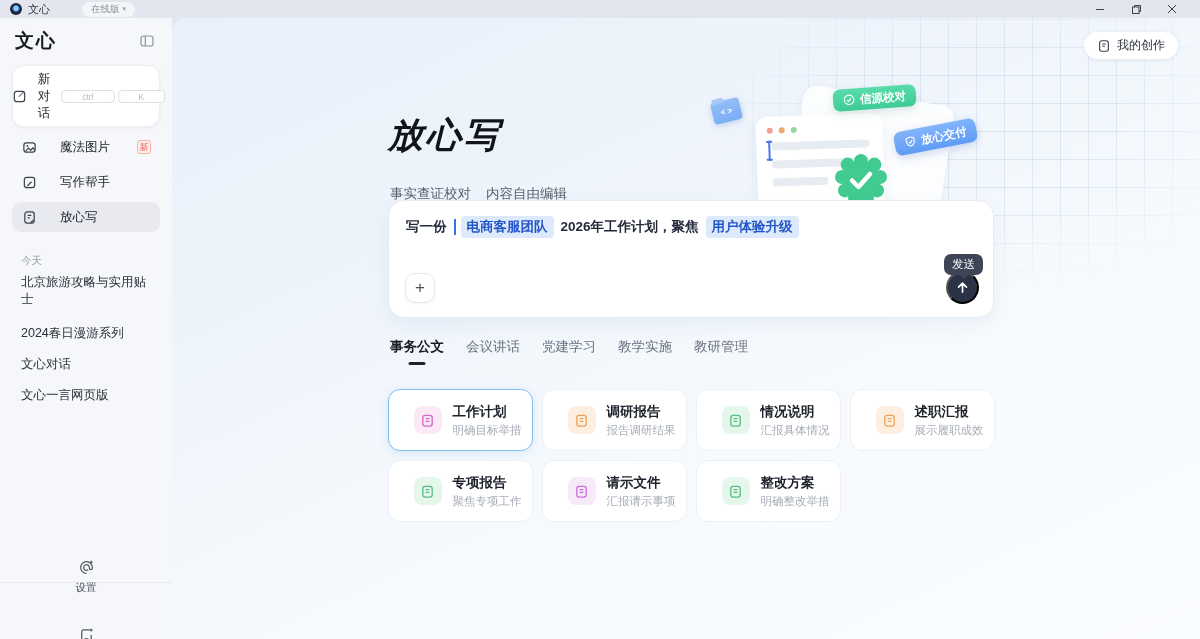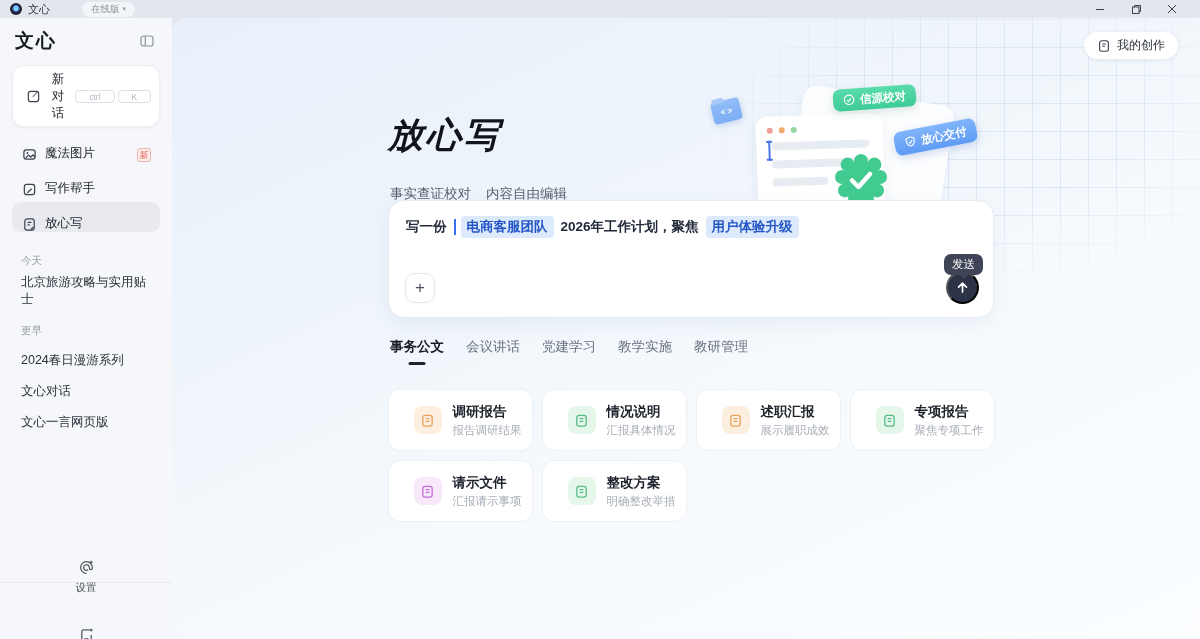--- a/index.html
+++ b/index.html
@@ -15,26 +15,26 @@
   .tb-controls { margin-left:auto; display:flex; align-items:center; gap:0; }
   .tb-btn { width:36px; height:18px; display:grid; place-items:center; color:#3d414b; }
   .tb-btn svg { display:block; }
 
   
   .sidebar { position:absolute; top:18px; left:0; width:172px; bottom:0; background:#f6f7fa; }
   .side-inner { padding:7px 12px 0 12px; }
   .side-logo-row { display:flex; align-items:center; justify-content:space-between; height:32px; margin-bottom:8px; padding:0 3px; }
   .side-logo { font-size:19px; font-weight:700; color:#15181e; letter-spacing:2px; }
   .collapse-btn { color:#8d929c; display:grid; place-items:center; width:20px; height:20px; }
-  .menu-item { height:30px; border-radius:9px; display:flex; align-items:flex-end; gap:8px; padding:0 9px; margin-bottom:5px; font-size:12.5px; color:#23262e; cursor:default; }
+  .menu-item { height:30px; border-radius:9px; display:flex; align-items:center; gap:23px; padding:0 9px; margin-bottom:5px; font-size:12.5px; color:#23262e; cursor:default; }
   .menu-item .mi-icon { color:#3c414c; display:grid; place-items:center; width:16px; }
   .menu-item.card { background:#fff; border:1px solid #ecEEf3; box-shadow:0 1px 3px rgba(40,60,100,.06); }
   .menu-item.active { background:#e8eaef; }
   .kbd-group { margin-left:auto; display:flex; gap:3px; }
-  .kbd { border:1px solid #dcdfe6; border-radius:4px; font-size:8.5px; color:#b4b8c0; padding:0 13px; height:13px; line-height:12px; background:#fff; }
+  .kbd { border:1px solid #dcdfe6; border-radius:4px; font-size:8.5px; color:#b4b8c0; padding:0 20px; height:13px; line-height:12px; background:#fff; }
   .badge-new { margin-left:auto; width:14px; height:14px; border:1px solid #f2b2aa; background:#fdeeec; color:#e05c4f; font-size:9px; border-radius:3px; display:grid; place-items:center; }
   .history { margin-top:16px; }
   .h-label { font-size:10.5px; color:#9ba1ab; padding:6px 9px 7px 9px; }
   .h-item { font-size:12.5px; color:#2b303a; padding:0 9px; height:31px; display:flex; align-items:center; border-radius:8px; }
   .h-gap { height:12px; }
   .side-footer { position:absolute; bottom:0; left:0; right:0; height:57px; border-top:1px solid #e9eaee; display:flex; align-items:center; justify-content:center; gap:32px;flex-direction:column; }
   .f-item { display:flex; flex-direction:column; align-items:center; gap:3px; font-size:10.5px; color:#4a4f59; }
   .f-item .f-icon { color:#50555f; }
 
   
@@ -184,21 +184,20 @@
               <path d="M9.2 12.6l2.6-2.6.9.9-2.6 2.6-1.2.3z" fill="currentColor" stroke="none"></path>
             </svg>
         </span>
         <span>放心写</span>
       </div>
 
       <div class="history">
         <div class="h-label">今天</div>
         <div class="h-item">北京旅游攻略与实用贴士</div>
         <div class="h-gap"></div>
-        <div class="h-label">更早</div>
         <div class="h-item">2024春日漫游系列</div>
         <div class="h-item">文心对话</div>
         <div class="h-item">文心一言网页版</div>
       </div>
     </div>
 
     <div class="side-footer">
       <div class="f-item">
         <span class="f-icon">
           <svg width="17" height="17" viewBox="0 0 18 18" fill="none" stroke="currentColor" stroke-width="1.3">
@@ -307,20 +306,29 @@
     <div class="tabs">
       <span class="tab active">事务公文</span>
       <span class="tab">会议讲话</span>
       <span class="tab">党建学习</span>
       <span class="tab">教学实施</span>
       <span class="tab">教研管理</span>
     </div>
 
     <div class="cards">
 
+      <div class="card selected">
+        <span class="card-icon c-pink">
+          <svg width="15" height="15" viewBox="0 0 16 16" fill="none" stroke="currentColor" stroke-width="1.4">
+              <rect x="3" y="2.5" width="10" height="11.5" rx="2.5"></rect>
+              <path d="M6 6h4M6 9h4"></path>
+            </svg>
+        </span>
+        <span><span class="card-title">工作计划</span><div class="card-desc">明确目标举措</div></span>
+      </div>
 
 
       <div class="card">
         <span class="card-icon c-orange">
           <svg width="15" height="15" viewBox="0 0 16 16" fill="none" stroke="currentColor" stroke-width="1.4">
               <rect x="3" y="2.5" width="10" height="11.5" rx="2.5"></rect>
               <path d="M6 6h4M6 9h4"></path>
             </svg>
         </span>
         <span><span class="card-title">调研报告</span><div class="card-desc">报告调研结果</div></span>

